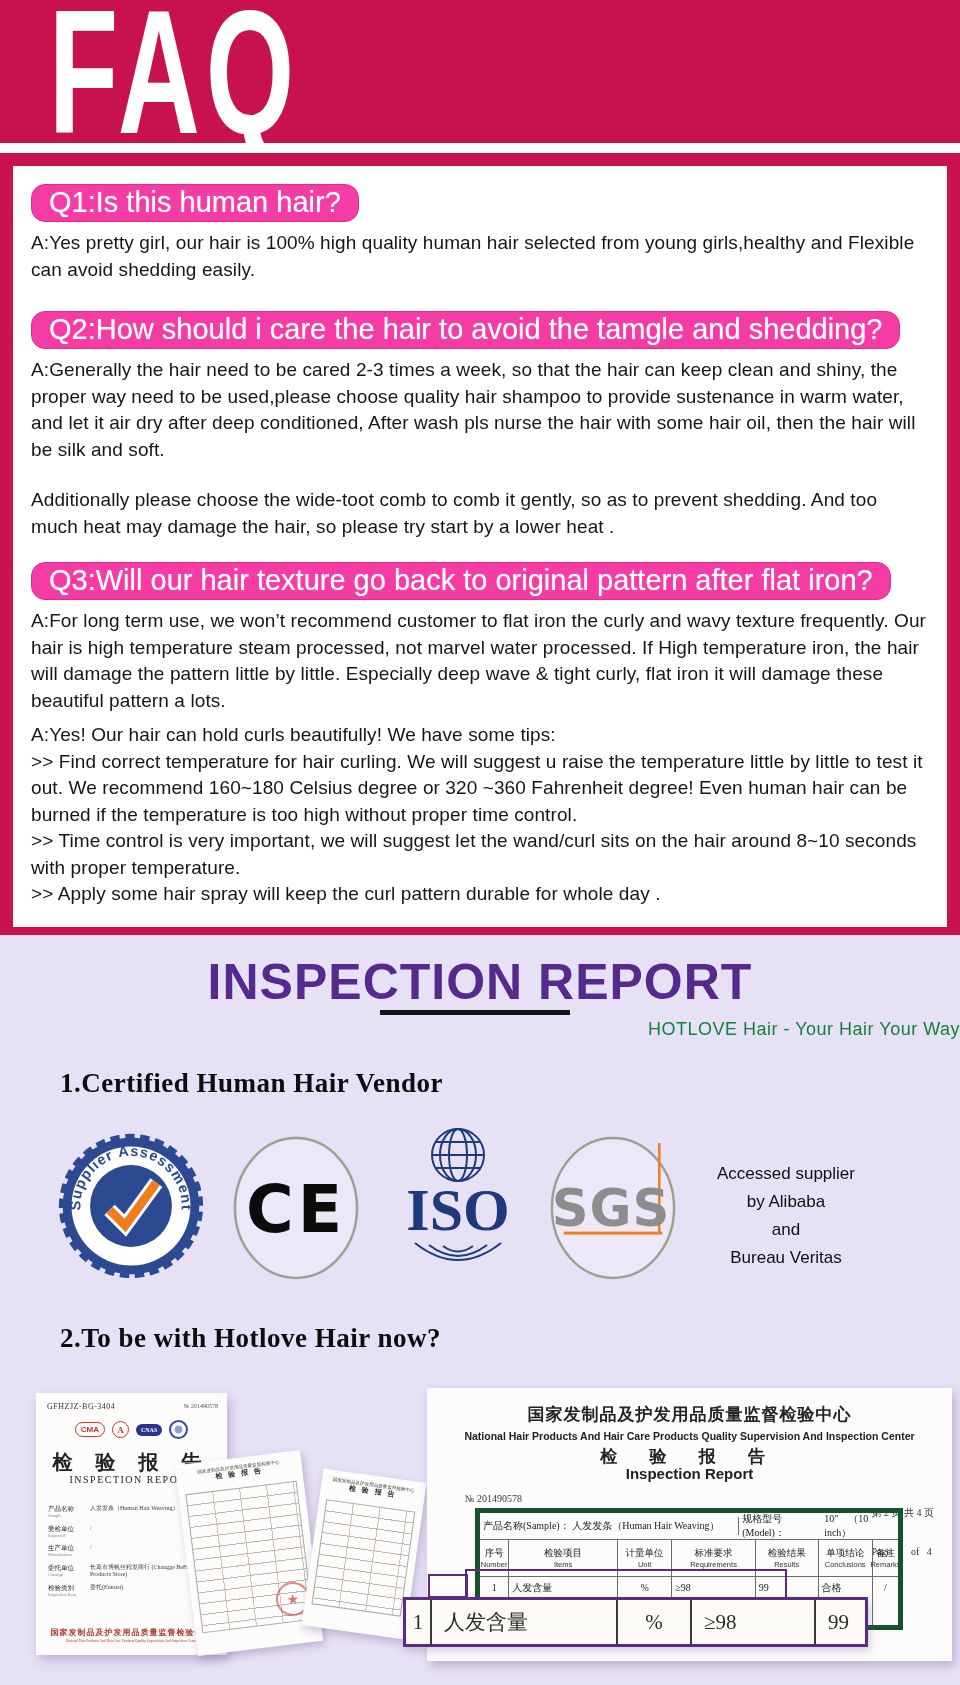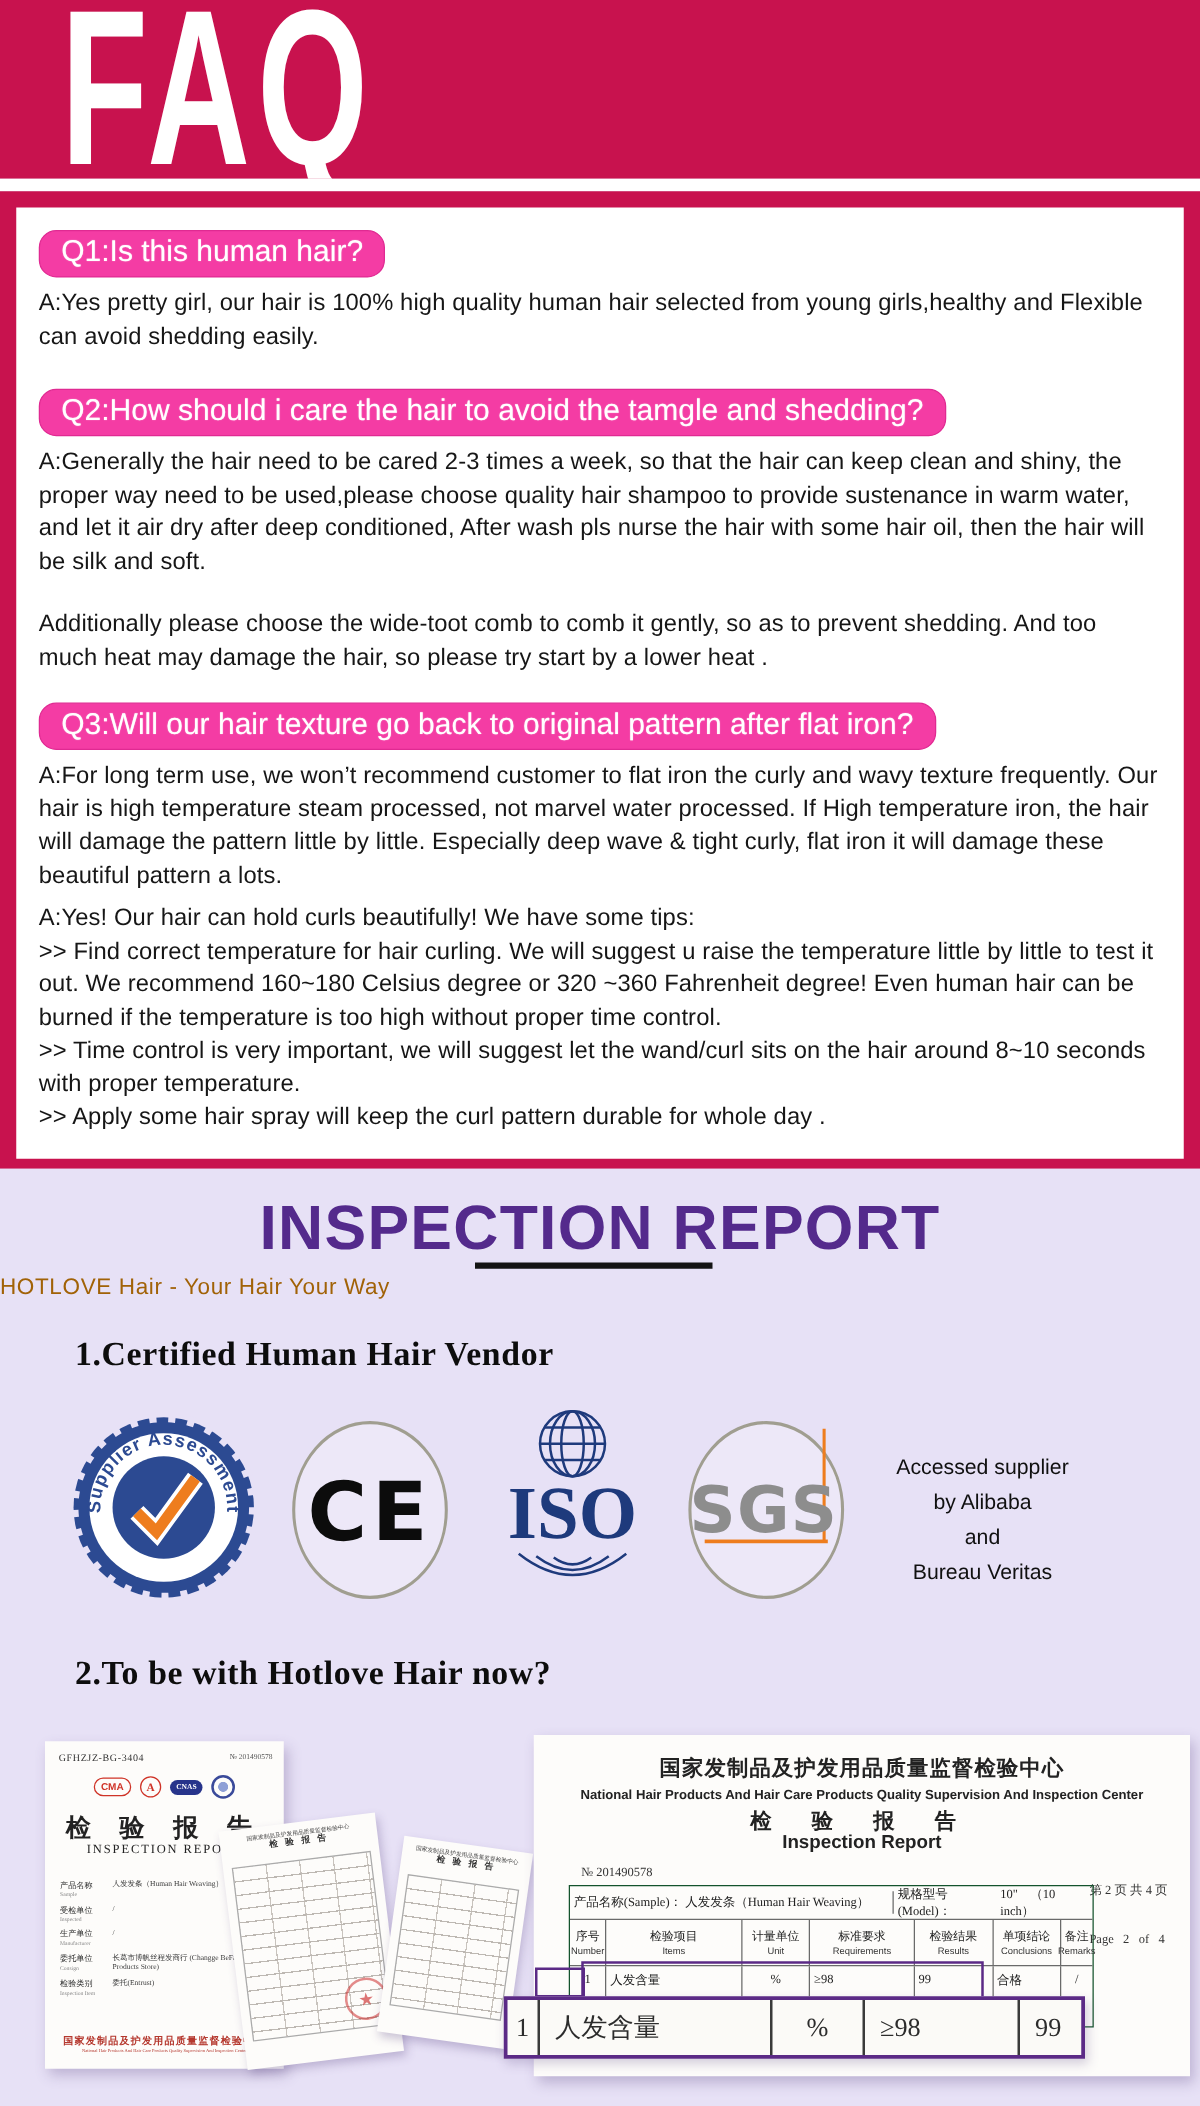--- a/index.html
+++ b/index.html
@@ -7,32 +7,32 @@
        font-family:"Liberation Sans","DejaVu Sans",sans-serif;}
   
   .banner{height:143px;background:#c8124e;display:flex;align-items:center;justify-content:flex-start;overflow:hidden;}
   .banner .faq-word{color:#fff;font-weight:700;font-size:158px;line-height:135px;letter-spacing:8px;
        transform:scale(0.72,1.12);transform-origin:center;}
   .white-gap{height:10px;background:#ffffff;}
   
   .faq-frame{background:#c8124e;padding:13px 13px 8px;}
   .faq-box{background:#fff;height:752px;padding:9px 18px 0;overflow:hidden;}
   .pill{display:inline-block;background:#f43ca4;border:1px solid #e02a92;border-radius:14px;
-        color:#fff;font-size:24px;line-height:28px;padding:3px 17px 5px;font-weight:400;
+        color:#fff;font-size:29px;line-height:28px;padding:3px 17px 5px;font-weight:400;
         text-shadow:0 0 1px rgba(255,255,255,.6);}
   .ans{font-size:19px;line-height:26.5px;color:#161616;margin:0;letter-spacing:0.1px;}
   .mt8{margin-top:8px;}.mt12{margin-top:28px;}.mt16{margin-top:16px;}
   .mt22{margin-top:22px;}.mt24{margin-top:24px;}.mt9{margin-top:9px;}
   
   .report{position:relative;height:750px;background:#e7e1f6;}
   .rep-title{position:absolute;top:18px;left:0;width:100%;text-align:center;
              color:#542a8c;font-weight:700;font-size:50px;letter-spacing:1px;}
   .rep-underline{position:absolute;top:75px;left:380px;width:190px;height:5px;background:#141414;}
-  .rep-subtitle{position:absolute;top:84px;left:0;width:100%;text-align:left;
-             color:#a16207;font-size:18px;letter-spacing:0.5px;}
+  .rep-subtitle{position:absolute;top:84px;left:0;width:100%;text-align:right;
+             color:#15803d;font-size:18px;letter-spacing:0.5px;}
   .h-serif{position:absolute;left:60px;font-family:"Liberation Serif",serif;font-weight:700;
              font-size:27px;color:#0d0d0d;letter-spacing:0.5px;margin:0;}
   .h1pos{top:133px;}  .h2pos{top:388px;}
   .logo{position:absolute;}
   .side-text{position:absolute;left:698px;top:225px;width:176px;text-align:center;
              font-size:17px;line-height:28px;color:#101010;}
   
   .doc{position:absolute;background:#fdfcfa;box-shadow:3px 5px 10px rgba(90,70,130,.30);}
   .doc-left{left:36px;top:458px;width:191px;height:262px;z-index:1;font-family:"Liberation Serif",serif;}
   .dl-code{position:absolute;top:9px;left:11px;font-size:8px;font-weight:400;letter-spacing:.5px;color:#333;}
@@ -74,21 +74,21 @@
   .dr-h-cn{position:absolute;top:15px;left:0;width:100%;text-align:center;font-size:17px;font-weight:700;
       color:#222;letter-spacing:1px;}
   .dr-h-en{position:absolute;top:42px;left:0;width:100%;text-align:center;font-size:10.5px;font-weight:700;
       color:#222;font-family:"Liberation Sans",sans-serif;}
   .dr-t-cn{position:absolute;top:57px;left:0;width:100%;text-align:center;font-size:17px;font-weight:700;
       letter-spacing:14px;color:#222;}
   .dr-t-en{position:absolute;top:77px;left:0;width:100%;text-align:center;font-size:15px;font-weight:700;
       color:#222;font-family:"Liberation Sans",sans-serif;}
   .dr-no{position:absolute;top:105px;left:38px;font-size:10px;color:#333;}
   .dr-page{position:absolute;top:92px;right:18px;font-size:10px;color:#333;text-align:left;line-height:13px;white-space:pre;}
-  .dr-table{position:absolute;left:28px;top:120px;width:418px;border:1px solid #14532d;font-size:10px;color:#222;}
+  .dr-table{position:absolute;left:48px;top:120px;width:418px;border:5px solid #14532d;font-size:10px;color:#222;}
   .dr-row{display:flex;border-bottom:1px solid #6a6a6a;}
   .dr-row:last-child{border-bottom:none;}
   .dr-cell{border-right:1px solid #6a6a6a;padding:2px 3px;box-sizing:border-box;}
   .dr-cell:last-child{border-right:none;}
   .r-sample{height:26px;align-items:center;}
   .r-head{height:36px;}
   .r-data{height:48px;}
   .th{display:flex;flex-direction:column;align-items:center;justify-content:center;font-size:9.5px;}
   .th .en{font-size:7.5px;font-family:"Liberation Sans",sans-serif;color:#333;}
   .c1{width:7%;} .c2{width:26%;} .c3{width:13%;} .c4{width:20%;} .c5{width:15%;} .c6{width:13%;} .c7{width:6%;}

